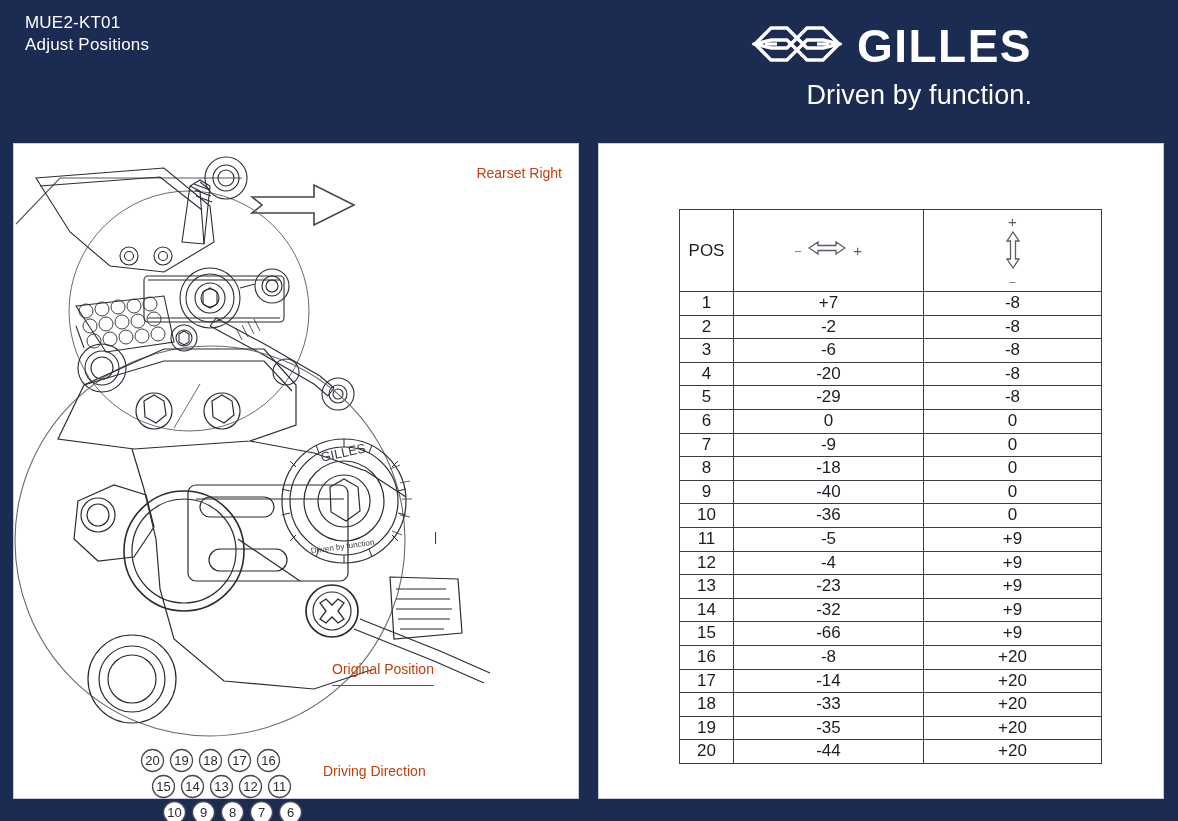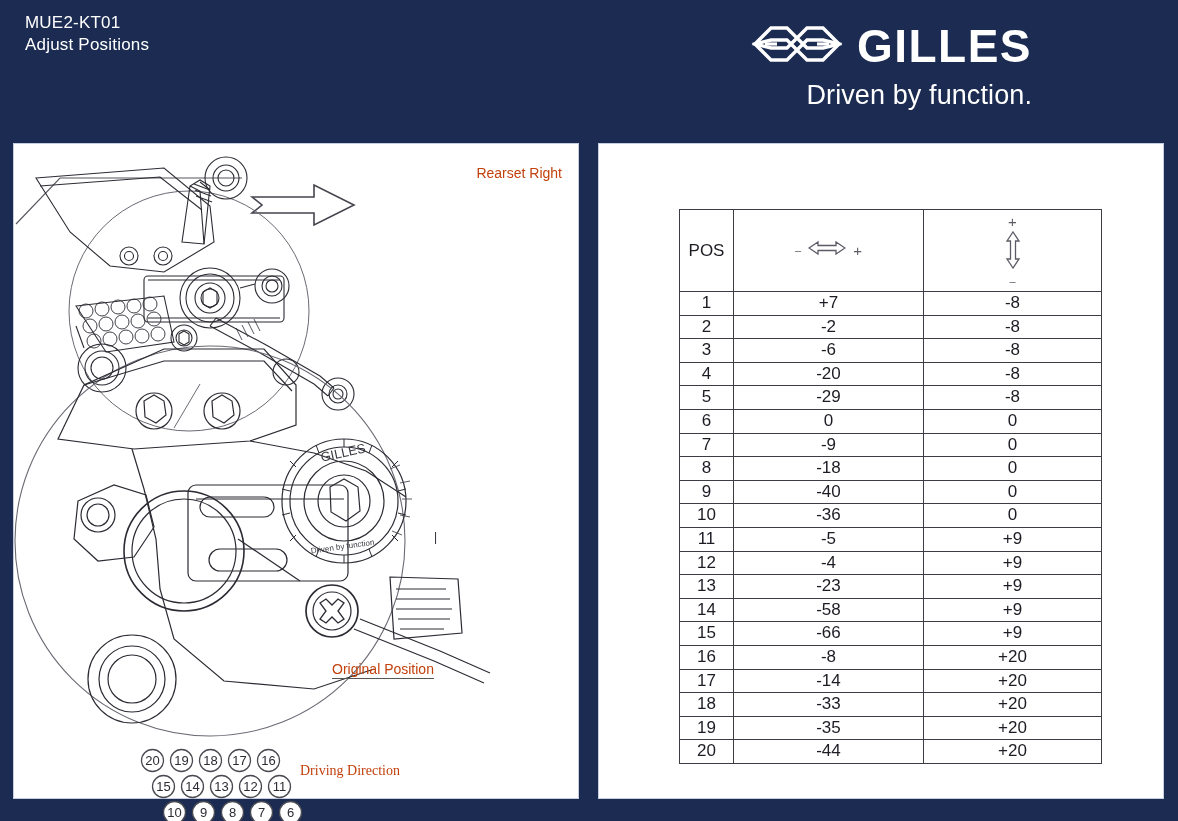--- a/index.html
+++ b/index.html
@@ -70,23 +70,23 @@
     position: absolute;
     color: #c2410c;
     font-size: 14px;
     white-space: nowrap;
     margin-top: 6px;
   }
   #label-rearset-right { right: 16px; top: 15px; }
   #label-original-position {
     left: 318px; top: 511px;
     border-bottom: 1px solid #555;
-    padding-bottom: 1px;
-  }
-  #label-driving-direction { left: 286px; top: 613px; font-family: Liberation Serif, serif; }
+    padding-bottom: 8px;
+  }
+  #label-driving-direction { left: 309px; top: 613px; }
 
   
   .drawing { position: absolute; }
   #drawing-overview { left: 0px;  top: 2px;   width: 566px; height: 290px; }
   #drawing-detail   { left: 0px;  top: 145px; width: 566px; height: 510px; }
   #arrow-driving-direction { left: 290px; top: 562px; width: 110px; height: 48px; }
   #leader-original-position { left: 150px; top: 500px; width: 230px; height: 85px; }
 
   
   #position-callouts { position: absolute; left: 0; top: 0; width: 566px; height: 656px; }
@@ -498,21 +498,21 @@
           <td class="col-horiz">-4</td>
           <td class="col-vert">+9</td>
         </tr>
         <tr>
           <td class="col-pos">13</td>
           <td class="col-horiz">-23</td>
           <td class="col-vert">+9</td>
         </tr>
         <tr>
           <td class="col-pos">14</td>
-          <td class="col-horiz">-58</td>
+          <td class="col-horiz">-32</td>
           <td class="col-vert">+9</td>
         </tr>
         <tr>
           <td class="col-pos">15</td>
           <td class="col-horiz">-66</td>
           <td class="col-vert">+9</td>
         </tr>
         <tr>
           <td class="col-pos">16</td>
           <td class="col-horiz">-8</td>

